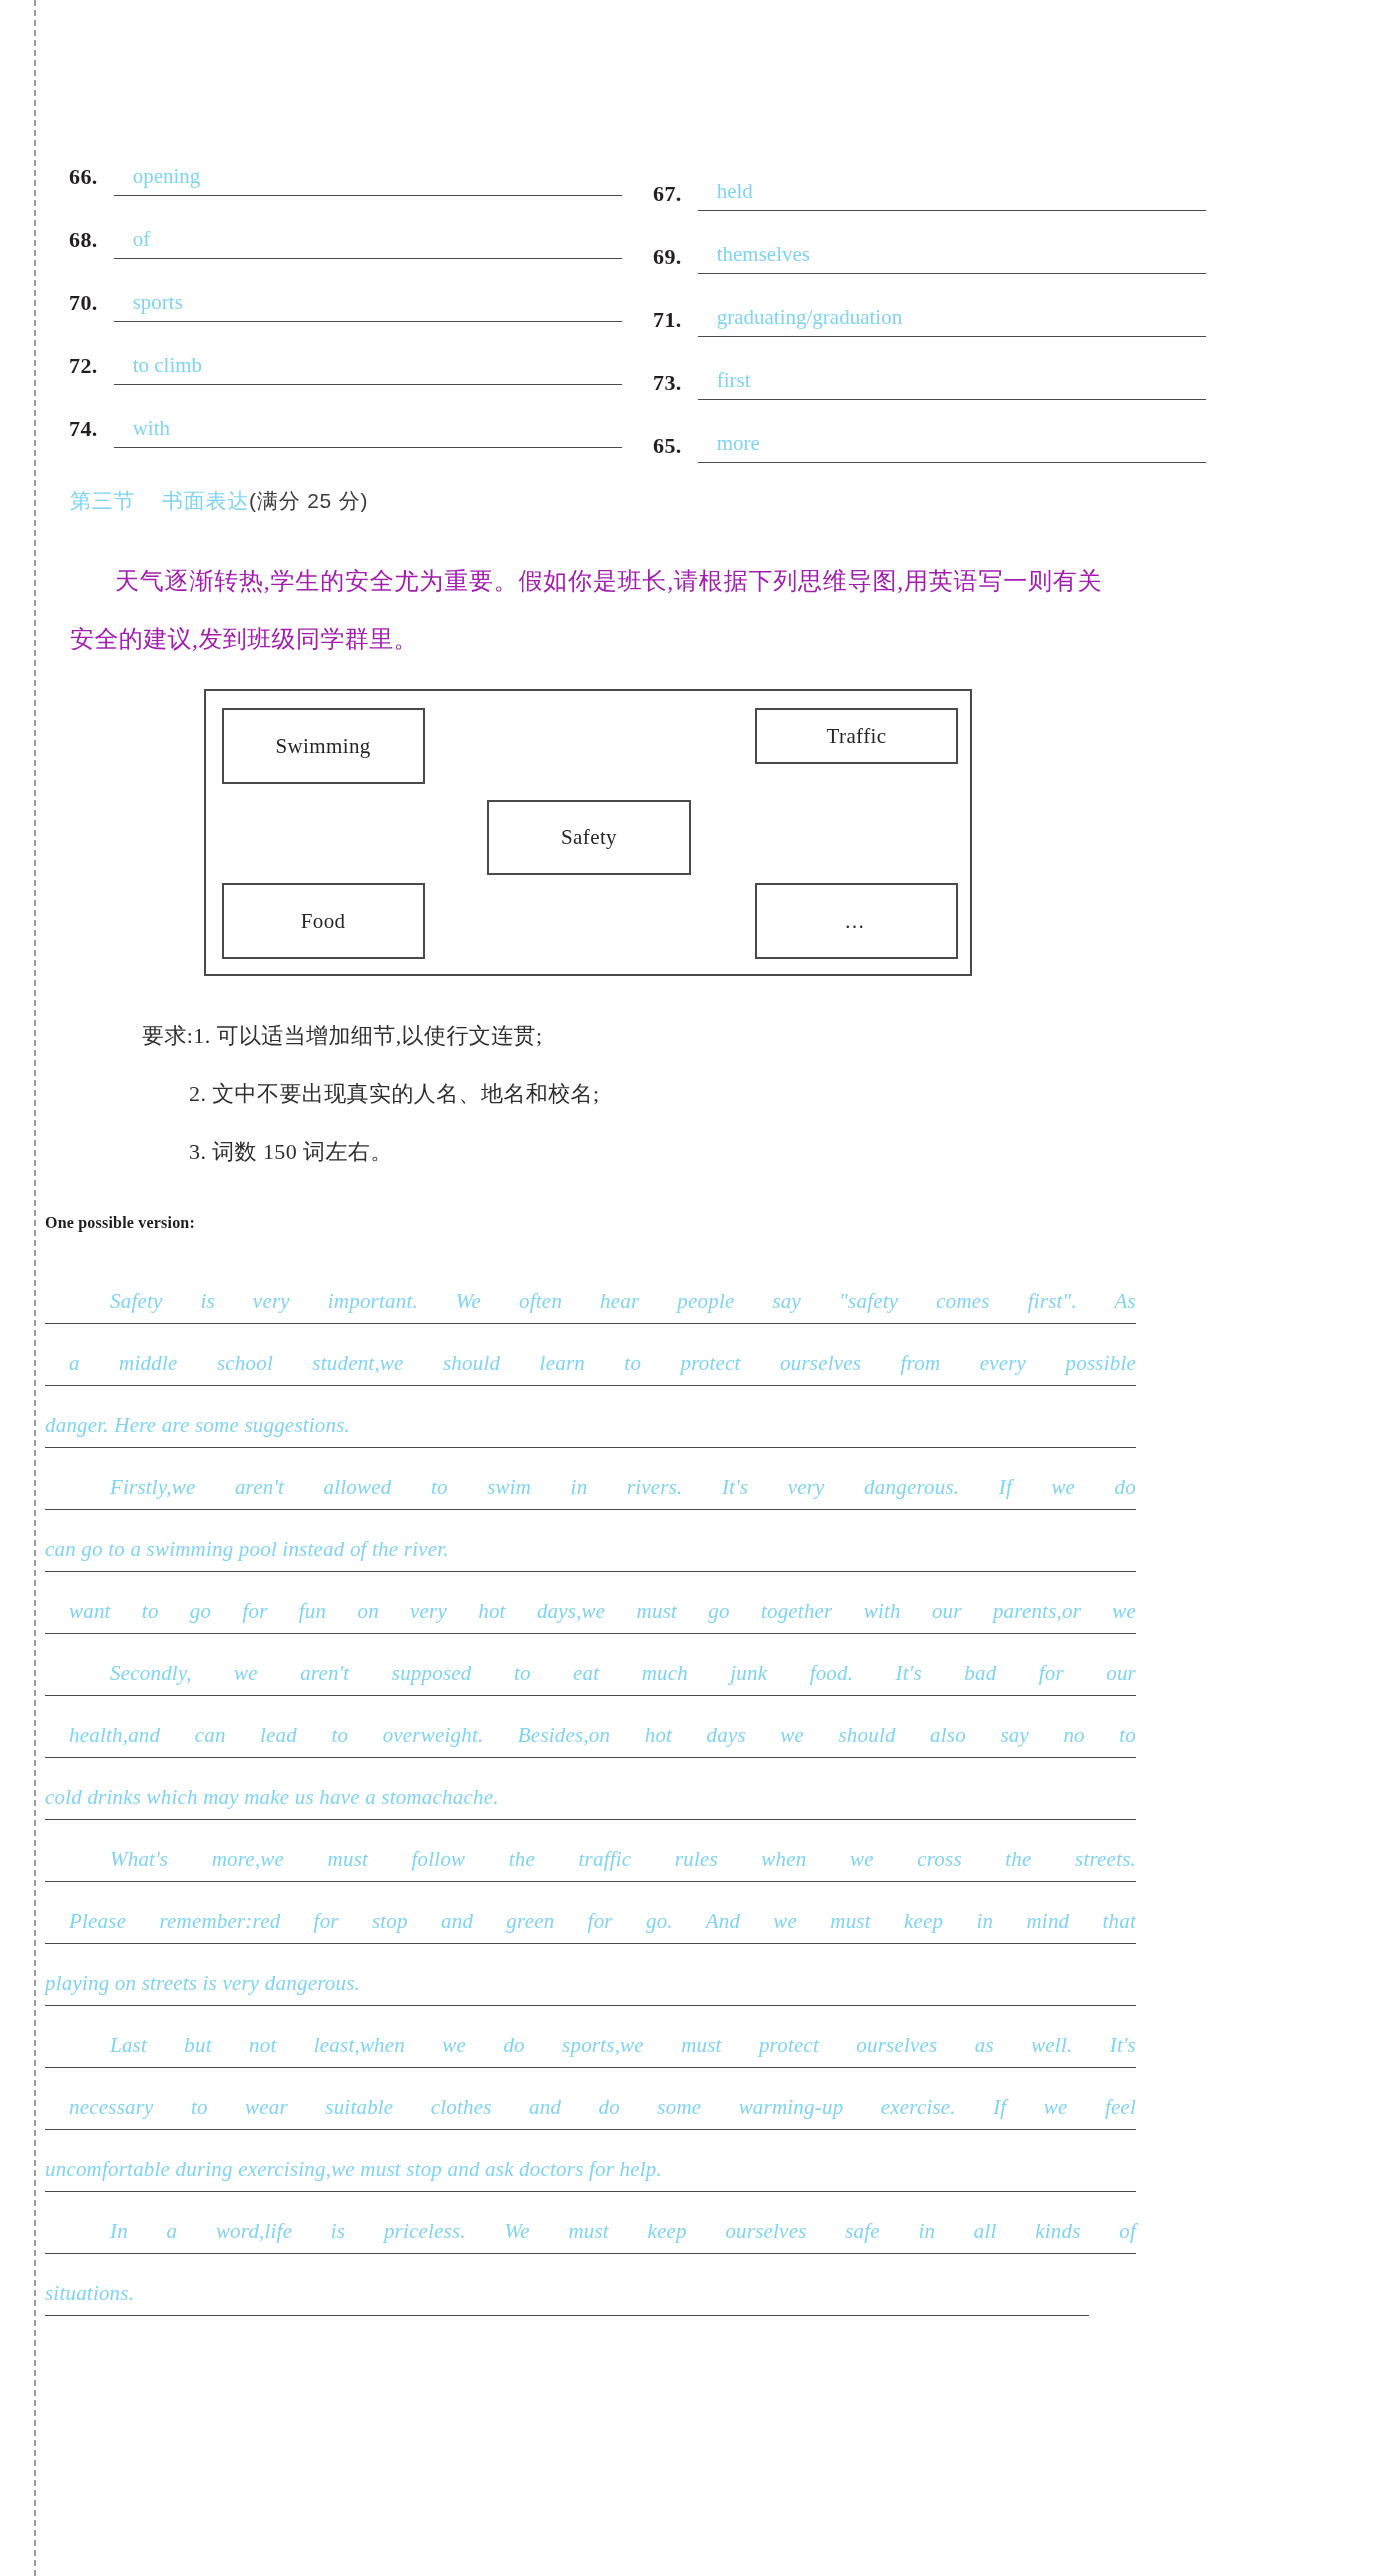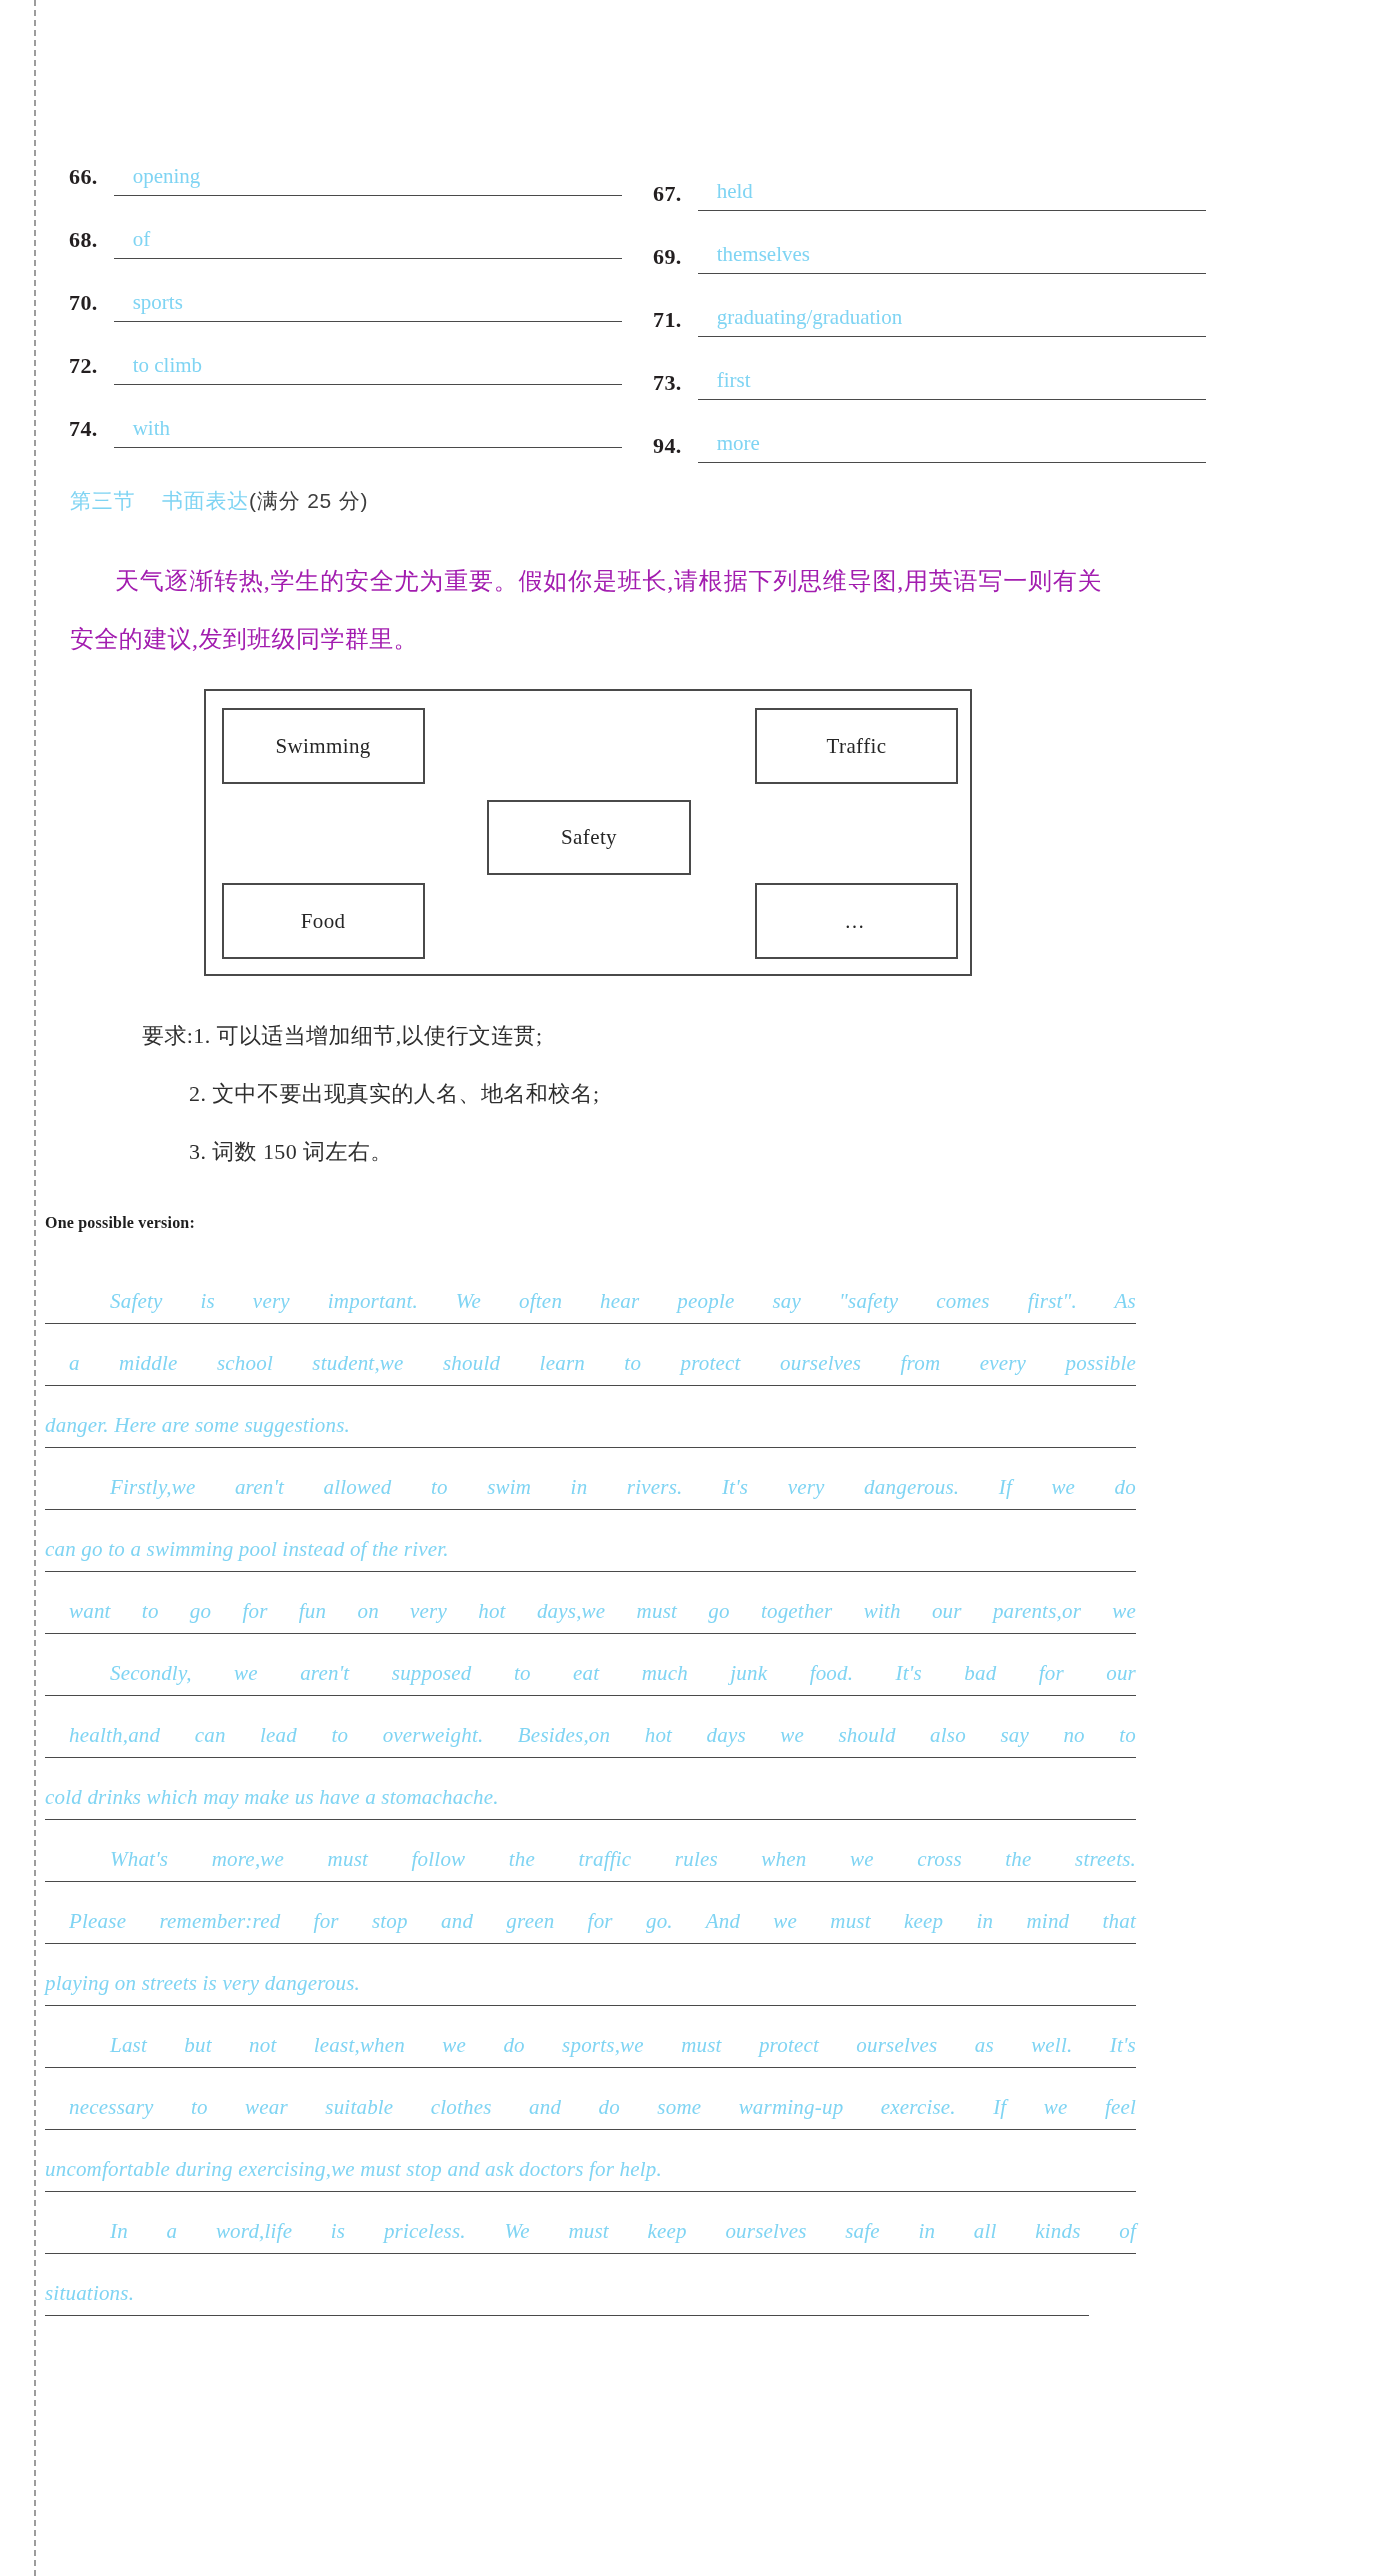--- a/index.html
+++ b/index.html
@@ -120,21 +120,21 @@
     box-sizing: border-box;
     display: flex;
     align-items: center;
     justify-content: center;
     font-size: 21px;
     color: #262626;
     background: #fff;
     letter-spacing: 0.4px;
   }
   .dbox.tl { left: 15.6px;  top: 17px;  width: 203px; height: 76px; }
-  .dbox.tr { left: 549px; top: 17px;  width: 203px; height: 76px; }
+  .dbox.tr { left: 549px; top: 17px;  width: 203px; height: 56px; }
   .dbox.ct { left: 281px; top: 109px; width: 204px; height: 75px; }
   .dbox.bl { left: 15.6px;  top: 192px; width: 203px; height: 76px; }
   .dbox.br { left: 549px; top: 192px; width: 203px; height: 76px; }
   .dots { letter-spacing: 3.9px; font-size: 20px; }
 
   
   #requirements {
     position: absolute;
     left: 142px;
     top: 1007px;
@@ -239,21 +239,21 @@
           <div class="ans-num">73.</div>
           <div class="ans-line"><span class="ans-val">first</span></div>
         </div>
       </div>
       <div class="ans-row">
         <div class="ans-cell left">
           <div class="ans-num">74.</div>
           <div class="ans-line"><span class="ans-val">with</span></div>
         </div>
         <div class="ans-cell right">
-          <div class="ans-num">94.</div>
+          <div class="ans-num">65.</div>
           <div class="ans-line"><span class="ans-val">more</span></div>
         </div>
       </div>
     </div>
 
   <div id="section-heading">
     <span class="sec-label">第三节</span><span class="sec-title">书面表达</span><span class="sec-score">(满分 25 分)</span>
   </div>
 
   <div id="prompt">天气逐渐转热,学生的安全尤为重要。假如你是班长,请根据下列思维导图,用英语写一则有关安全的建议,发到班级同学群里。</div>

